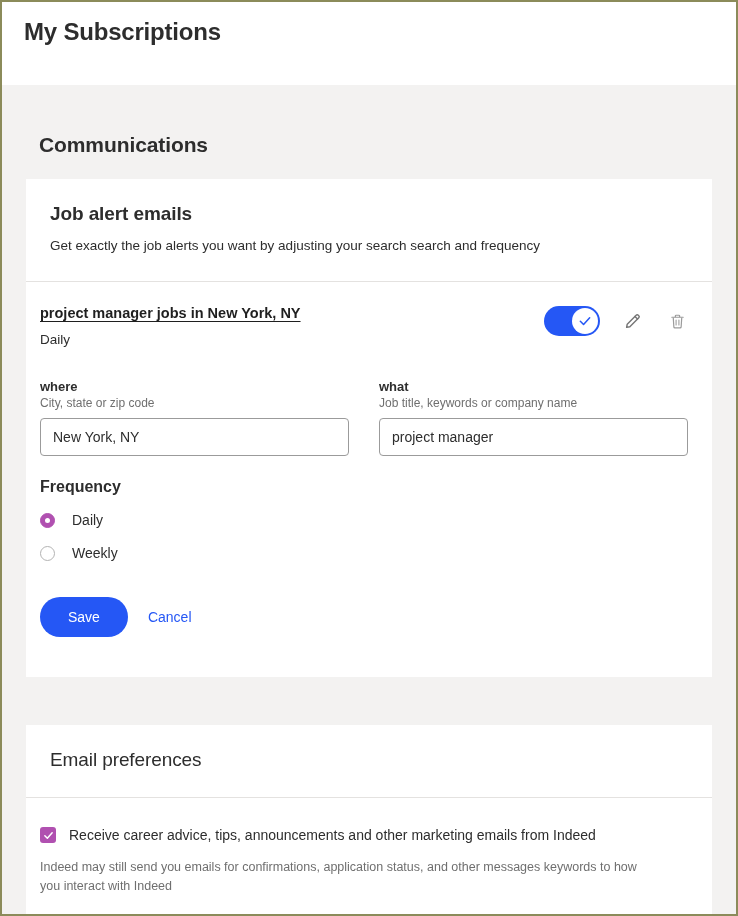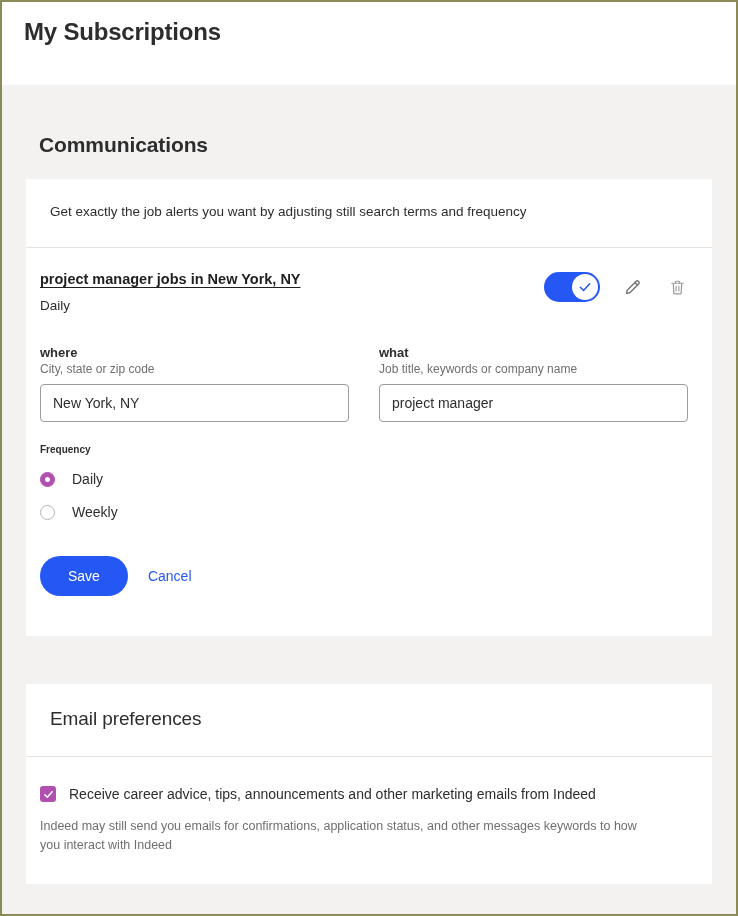--- a/index.html
+++ b/index.html
@@ -161,21 +161,21 @@
     border-radius: 4px;
     padding: 0 12px;
     font-size: 14px;
     font-family: "Liberation Sans", sans-serif;
     color: #2d2d2d;
     background: #ffffff;
     outline: none;
   }
   .freq-block { margin-top: 22px; }
   .freq-label {
-    font-size: 10px;
+    font-size: 16px;
     font-weight: bold;
     color: #2d2d2d;
     margin: 0 0 10px 0;
   }
   .radio-row {
     display: flex;
     align-items: center;
     height: 28px;
     margin-bottom: 5px;
     cursor: pointer;
@@ -283,21 +283,22 @@
     <h1 class="page-title">My Subscriptions</h1>
   </div>
 
   <div class="body-area">
 
     <h2 class="section-heading">Communications</h2>
 
     <div class="card">
 
       <div class="card-pad">
-        <p class="card-sub">Get exactly the job alerts you want by adjusting still search terms and frequency</p>
+        <h3 class="card-title">Job alert emails</h3>
+        <p class="card-sub">Get exactly the job alerts you want by adjusting your search search and frequency</p>
       </div>
 
       <div class="divider"></div>
 
       <div class="alert-row">
         <div class="alert-text-wrap">
           <a class="alert-link">project manager jobs in New York, NY</a>
           <div class="alert-freq">Daily</div>
         </div>
 

